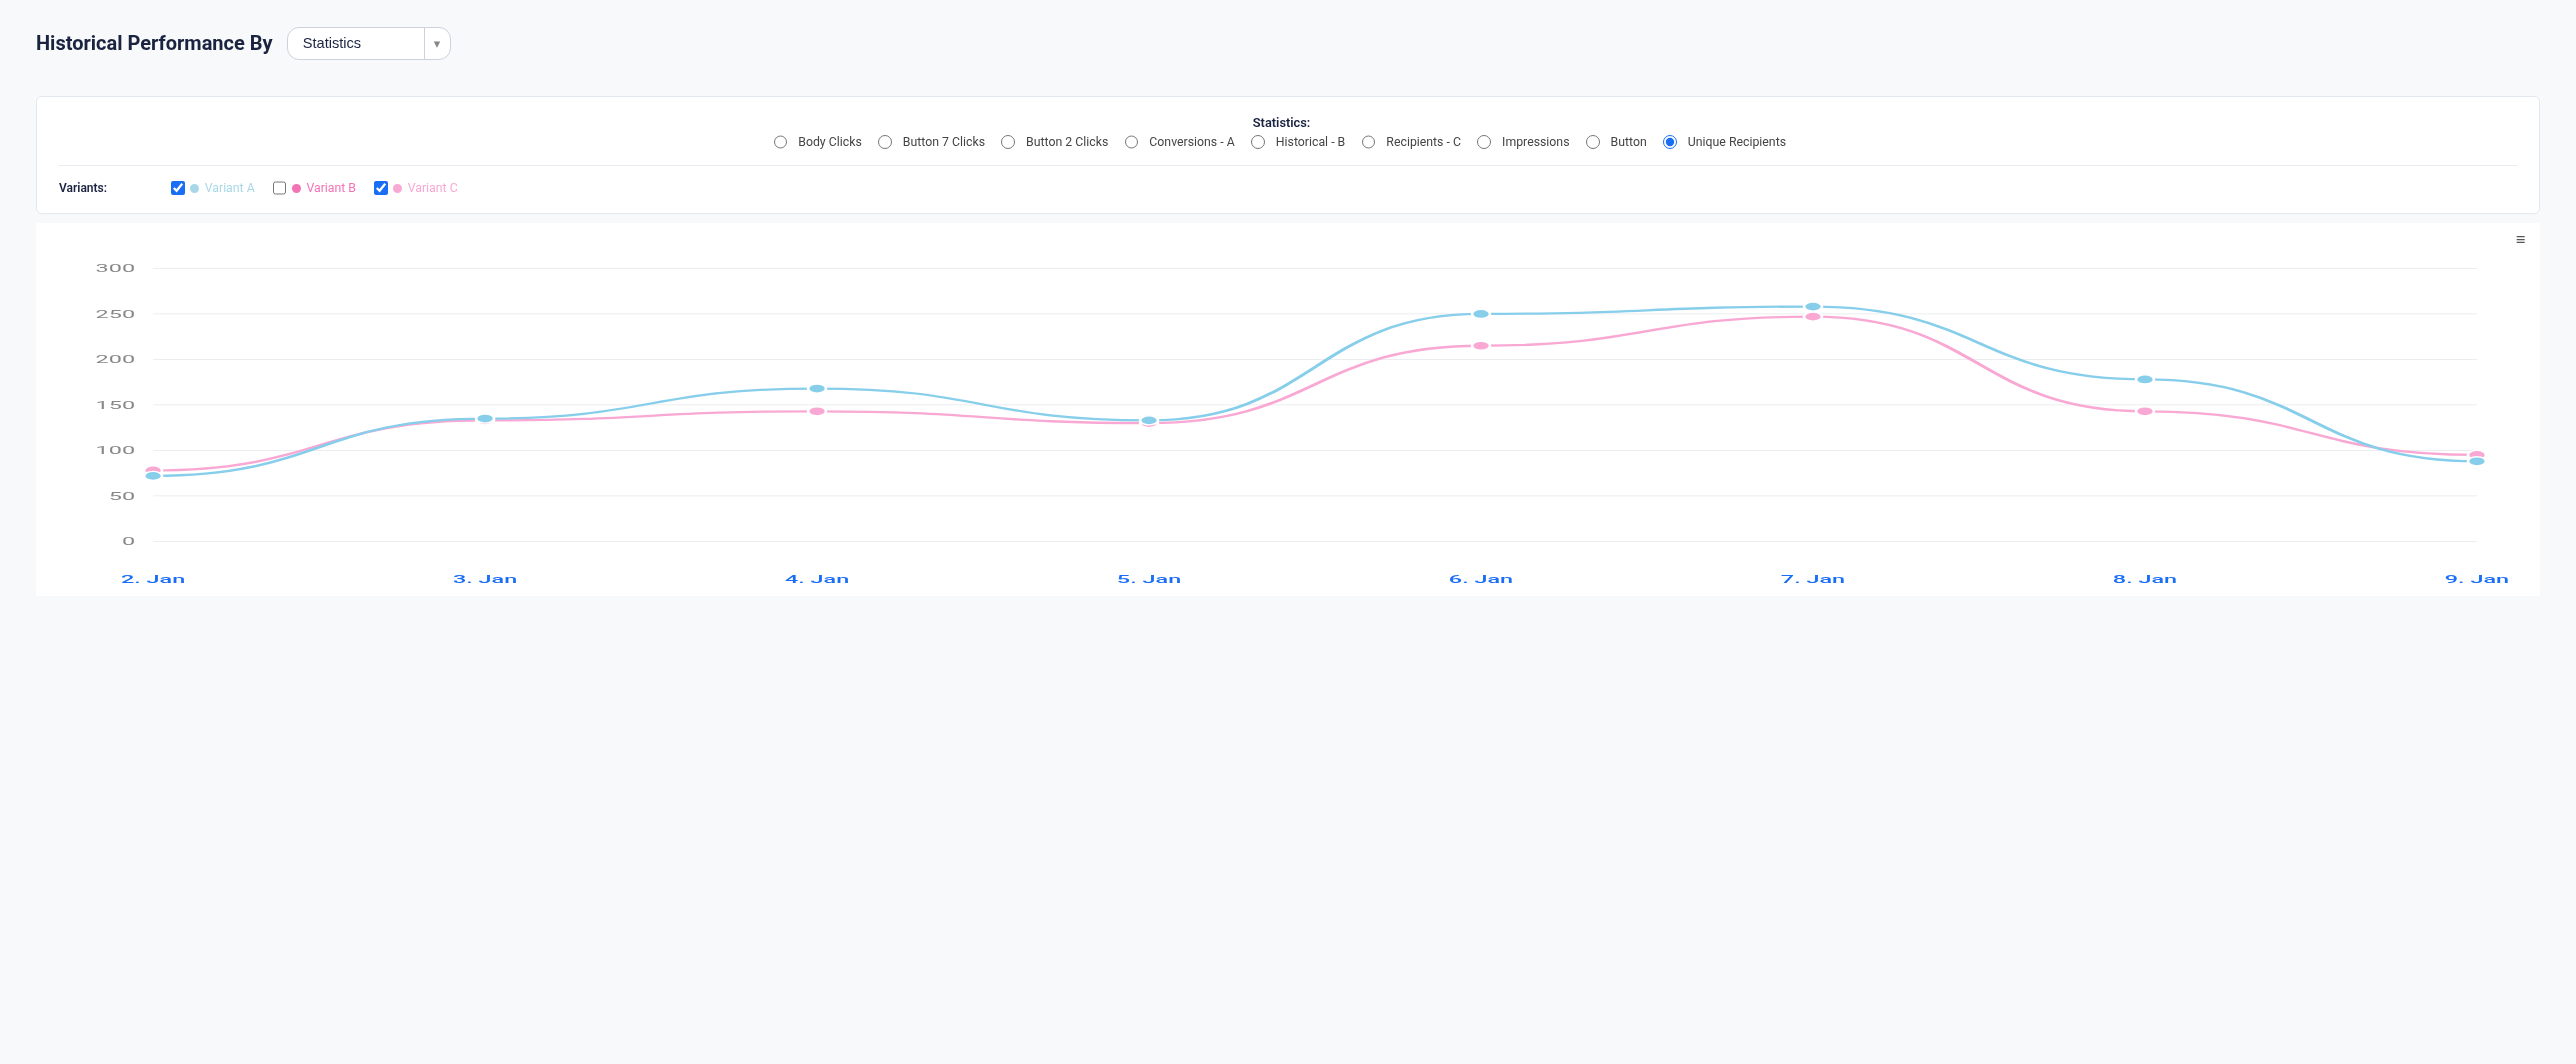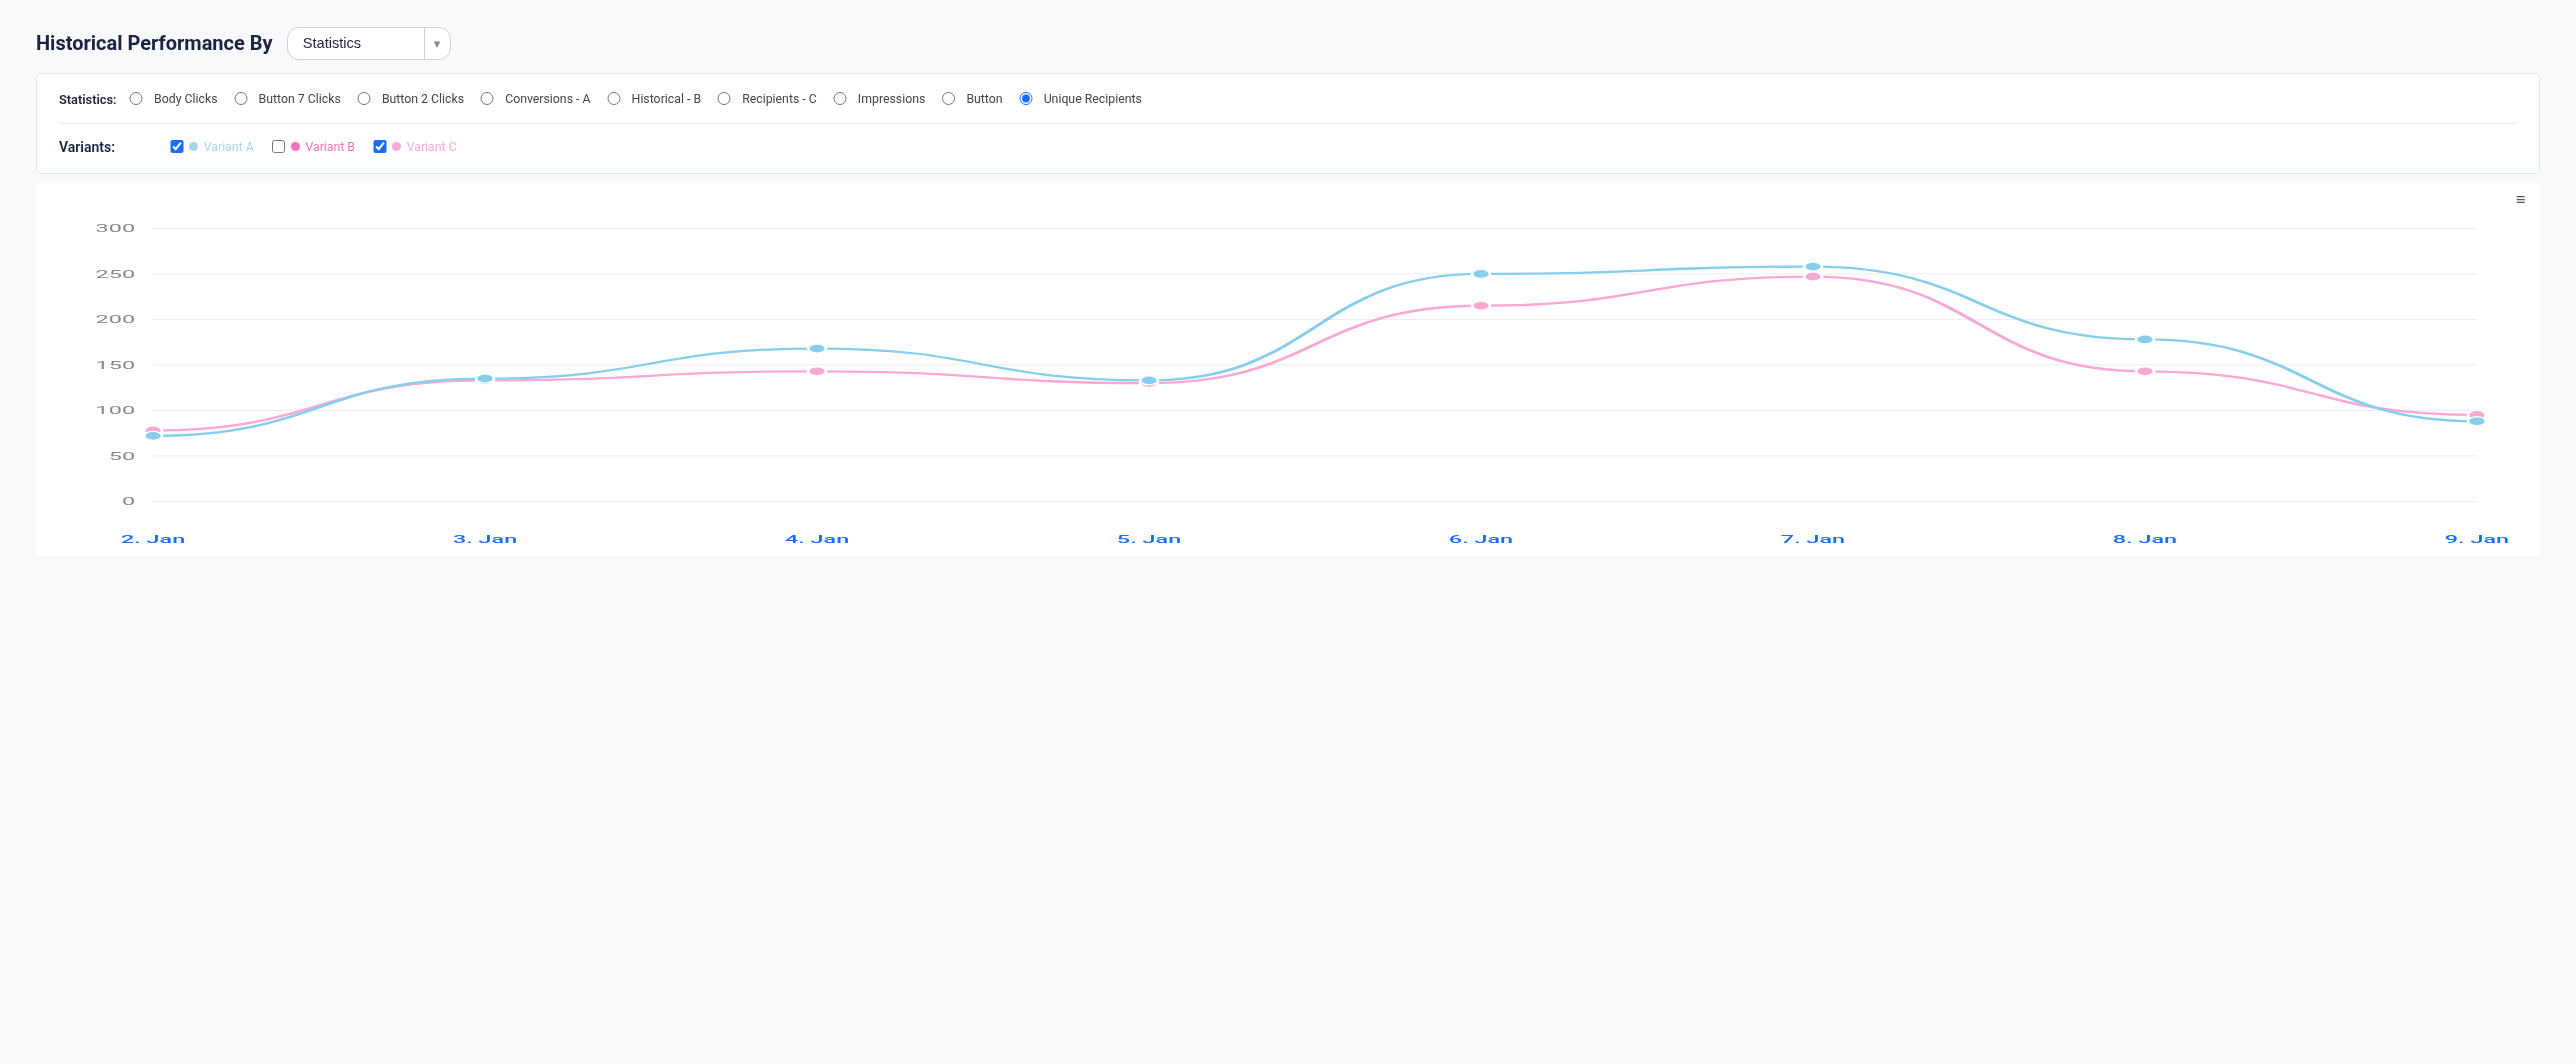--- a/index.html
+++ b/index.html
@@ -7,21 +7,21 @@
       font-family: -apple-system, BlinkMacSystemFont, 'Segoe UI', Roboto, sans-serif;
       background: #f8f9fa;
       color: #1a2340;
       padding: 27px 36px;
       min-width: 1276px;
     }
     .header-row {
       display: flex;
       align-items: center;
       gap: 14.6px;
-      margin-bottom: 13px;
+      margin-bottom: 36px;
     }
     .header-title {
       font-size: 20px;
       font-weight: 700;
       color: #1a2340;
       white-space: nowrap;
     }
     .dropdown-wrapper {
       position: relative;
       display: inline-flex;
@@ -52,24 +52,25 @@
     }
     .panel {
       background: #fff;
       border: 0.9px solid #e3e7ef;
       border-radius: 5.5px;
       padding: 18px 22px;
       margin-bottom: 9px;
     }
     .stats-row {
       display: flex;
-      align-items: flex-start;
+      align-items: center;
       flex-wrap: wrap;
       gap: 5.5px 0;
       margin-bottom: 16.4px;
+      flex-direction: column;
     }
     .stats-label {
       font-size: 12.8px;
       font-weight: 600;
       color: #1a2340;
       margin-right: 12.8px;
     }
     .radio-group {
       display: flex;
       flex-wrap: wrap;
@@ -94,24 +95,24 @@
       border: none;
       border-top: 0.9px solid #e8ebf0;
       margin: 0 0 14.6px 0;
     }
     .variants-row {
       display: flex;
       align-items: center;
       gap: 0;
     }
     .variants-label {
-      font-size: 14px;
+      font-size: 12px;
       font-weight: 600;
       color: #1a2340;
-      margin-right: 17px;
+      margin-right: 26px;
     }
     .variant-item {
       display: flex;
       align-items: center;
       margin-right: 18px;
       cursor: pointer;
       font-size: 12.3px;
       gap: 5.5px;
     }
     .variant-item input[type="checkbox"] {

